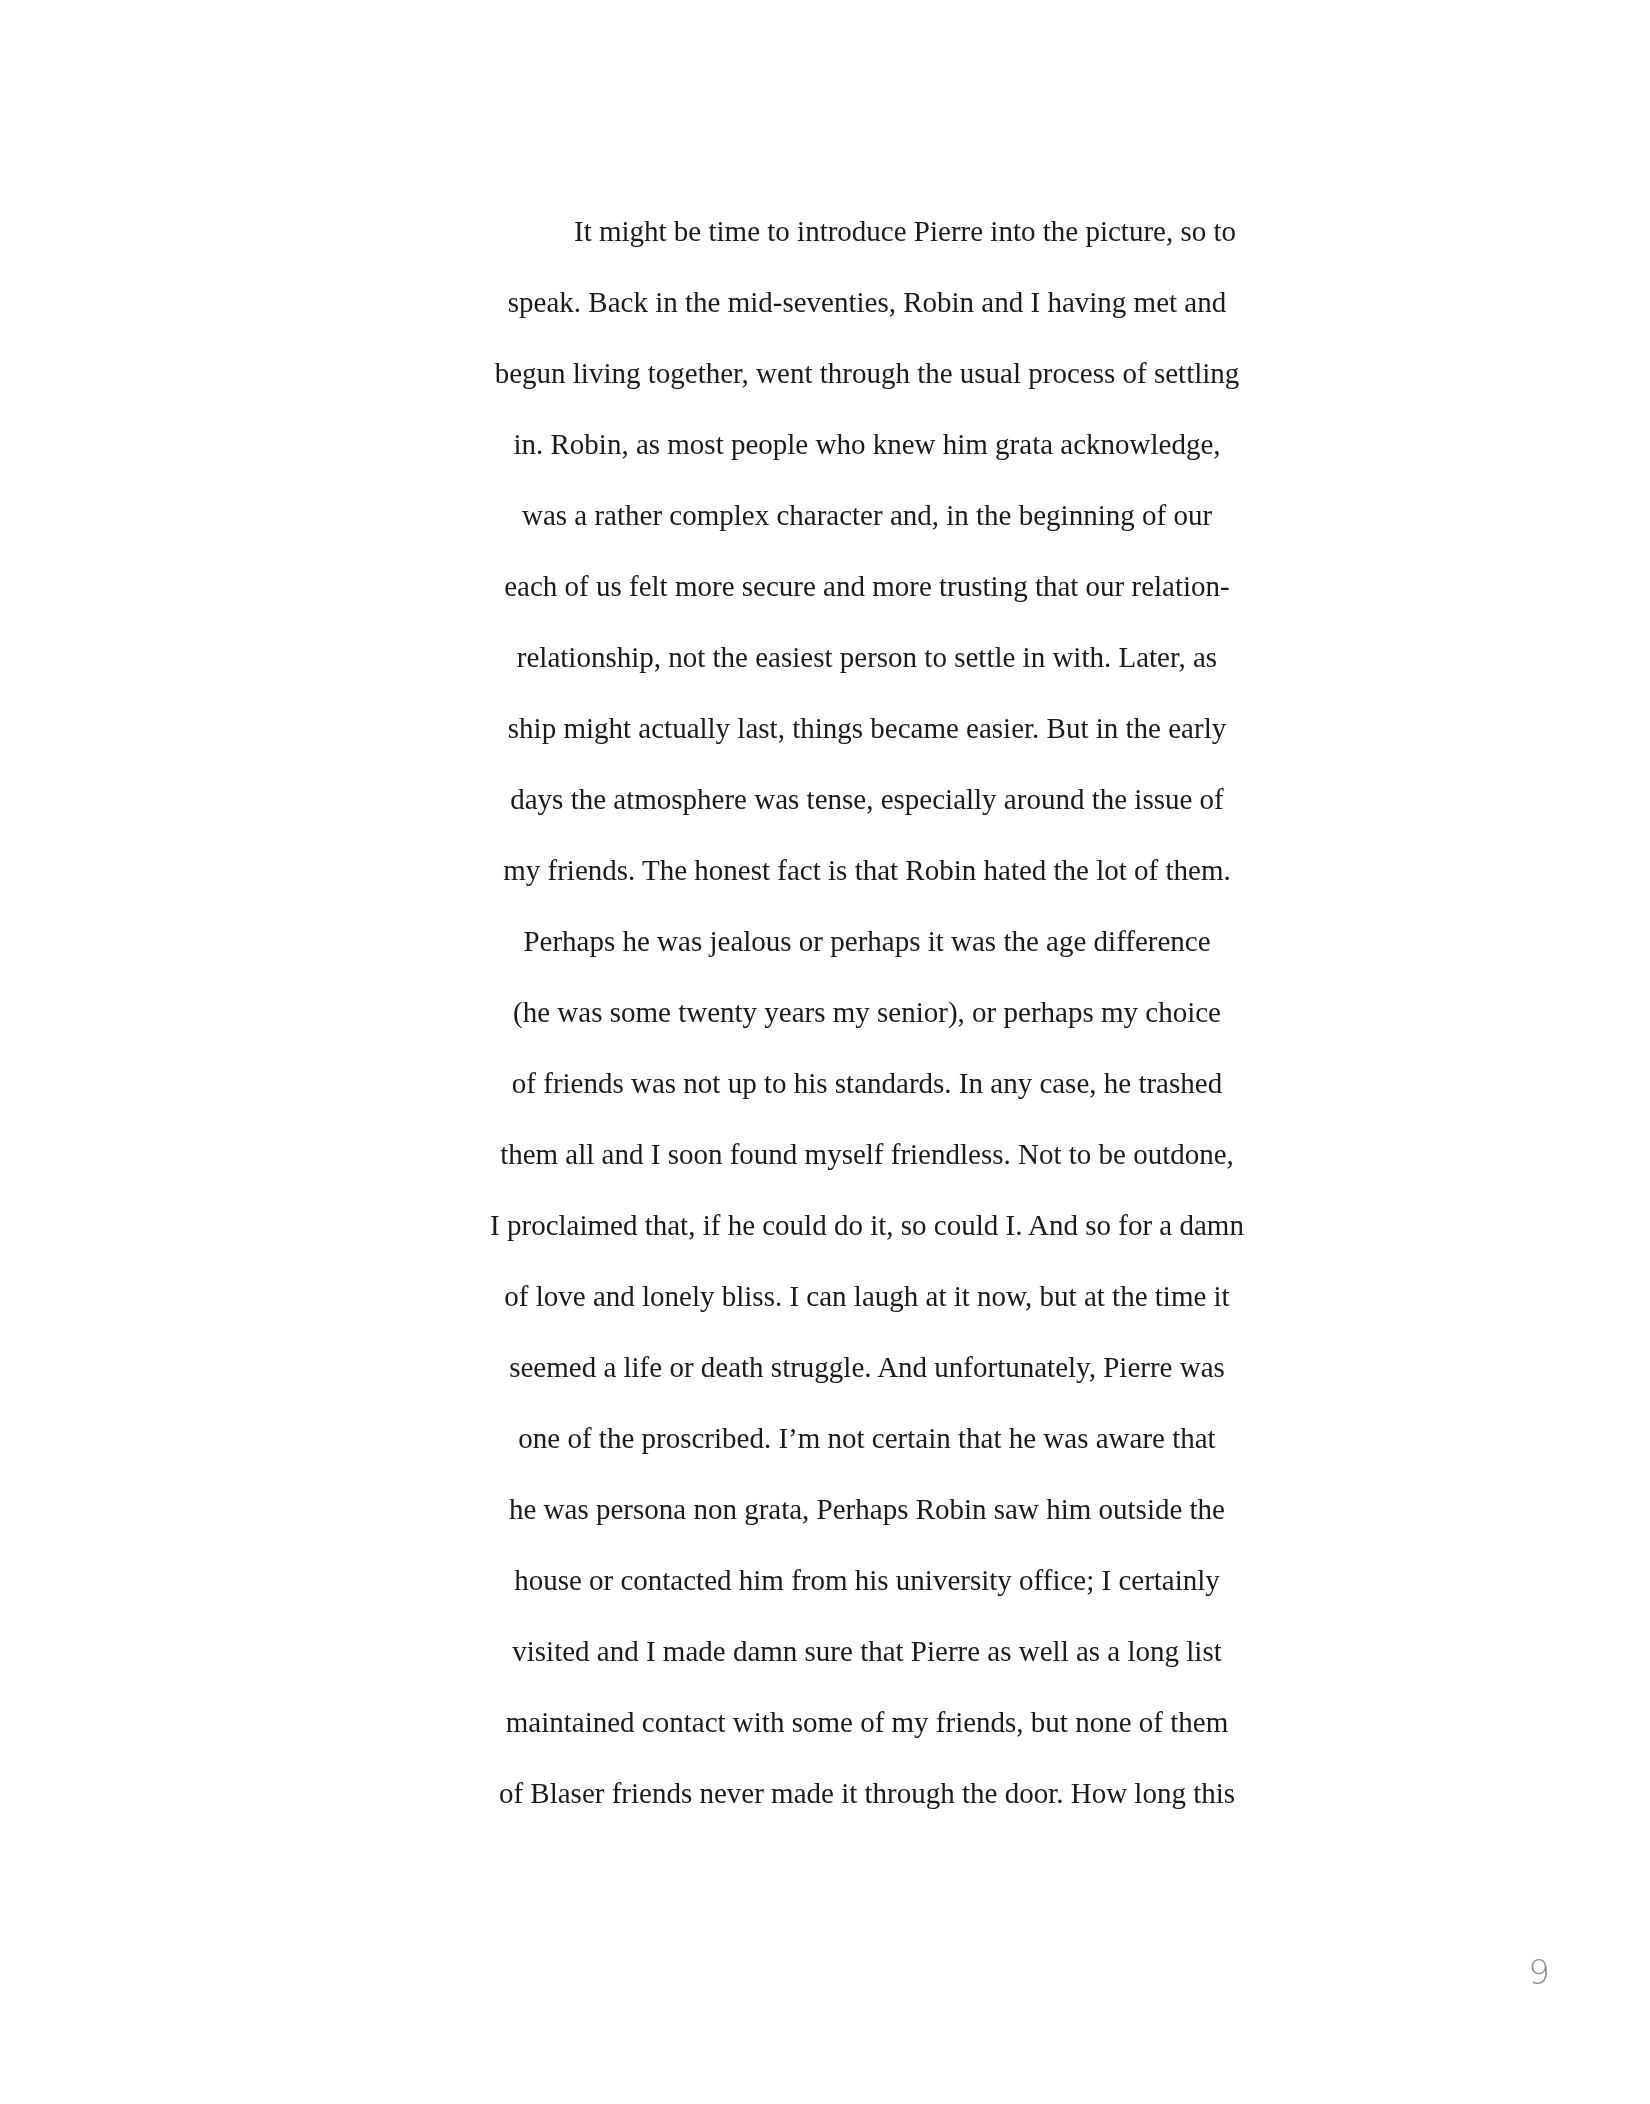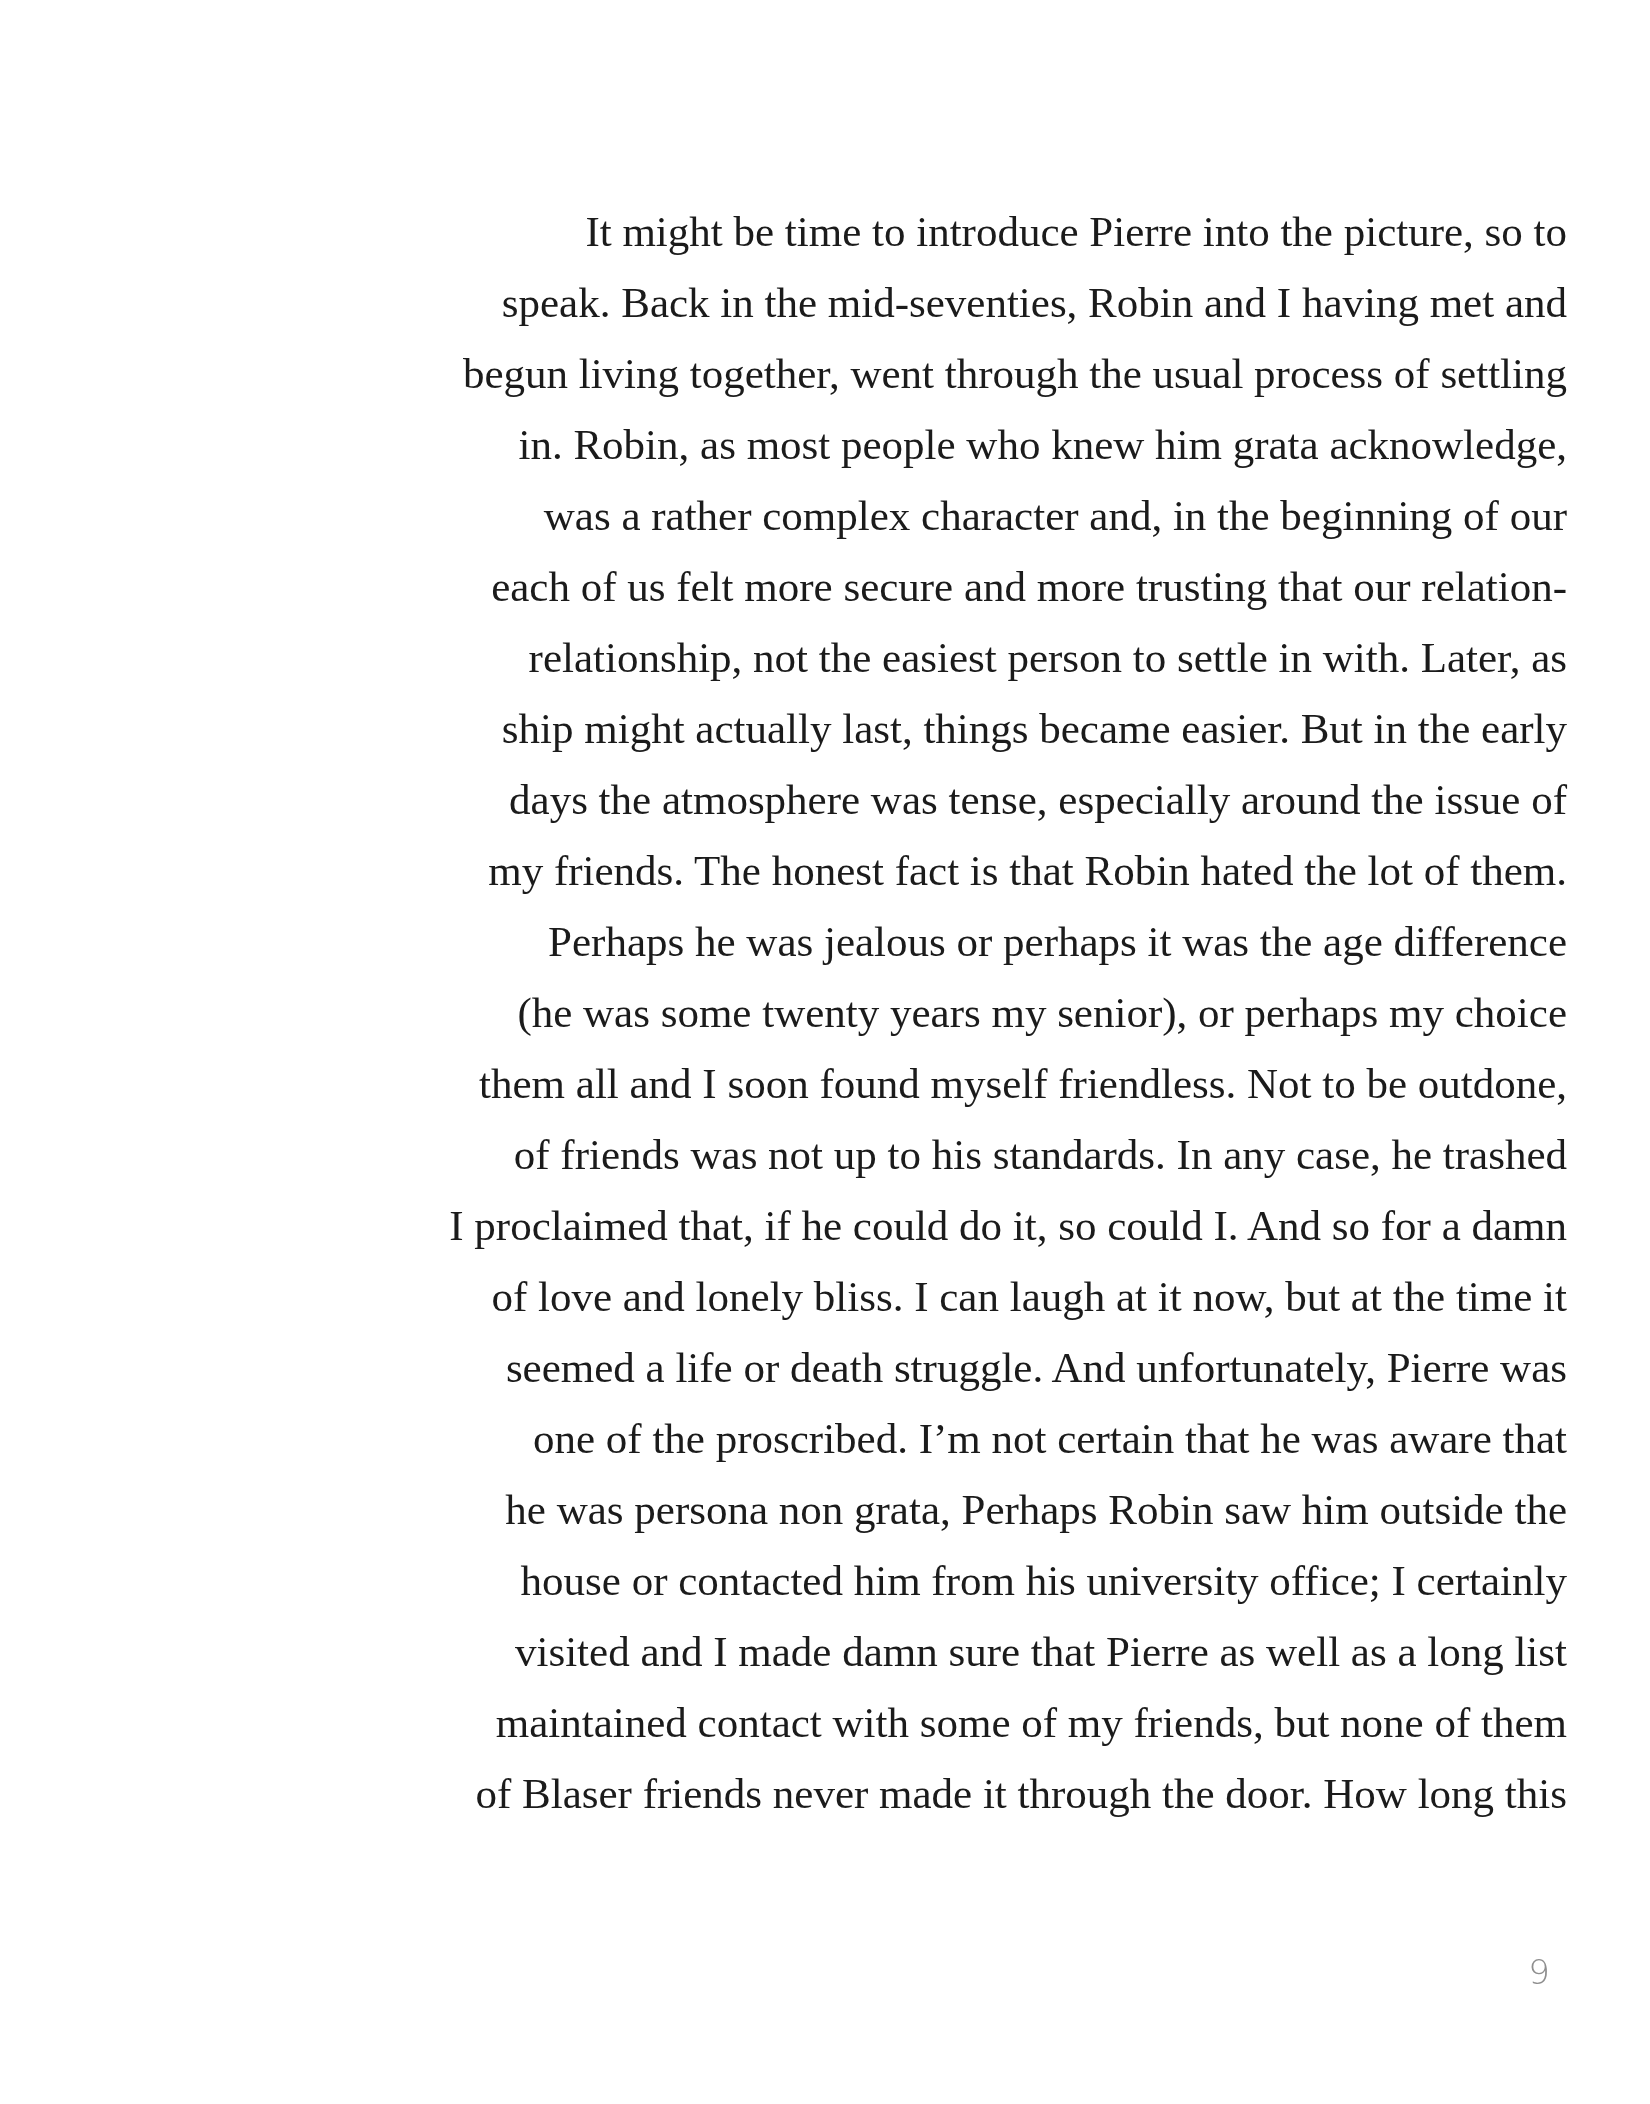--- a/index.html
+++ b/index.html
@@ -13,24 +13,24 @@
     height: 2104px;
     background: #ffffff;
     overflow: hidden;
     font-family: "Liberation Serif", serif;
   }
   .body-text {
     position: absolute;
     left: 167px;
     top: 196px;
     width: 1400px;
-    font-size: 43px;
+    font-size: 29px;
     line-height: 71px;
     color: #1b1b1b;
-    text-align: right;
+    text-align: center;
     font-weight: 400;
   }
   .body-text .line {
     white-space: nowrap;
   }
   .body-text .line.first {
     text-indent: 76px;
   }
   .page-number {
     position: absolute;
@@ -53,22 +53,22 @@
       <div class="line">begun living together, went through the usual process of settling</div>
       <div class="line">in. Robin, as most people who knew him grata acknowledge,</div>
       <div class="line">was a rather complex character and, in the beginning of our</div>
       <div class="line">each of us felt more secure and more trusting that our relation-</div>
       <div class="line">relationship, not the easiest person to settle in with. Later, as</div>
       <div class="line">ship might actually last, things became easier. But in the early</div>
       <div class="line">days the atmosphere was tense, especially around the issue of</div>
       <div class="line">my friends. The honest fact is that Robin hated the lot of them.</div>
       <div class="line">Perhaps he was jealous or perhaps it was the age difference</div>
       <div class="line">(he was some twenty years my senior), or perhaps my choice</div>
+      <div class="line">of friends was not up to his standards. In any case, he trashed</div>
       <div class="line">them all and I soon found myself friendless. Not to be outdone,</div>
-      <div class="line">of friends was not up to his standards. In any case, he trashed</div>
       <div class="line">I proclaimed that, if he could do it, so could I. And so for a damn</div>
       <div class="line">of love and lonely bliss. I can laugh at it now, but at the time it</div>
       <div class="line">seemed a life or death struggle. And unfortunately, Pierre was</div>
       <div class="line">one of the proscribed. I’m not certain that he was aware that</div>
       <div class="line">he was persona non grata, Perhaps Robin saw him outside the</div>
       <div class="line">house or contacted him from his university office; I certainly</div>
       <div class="line">visited and I made damn sure that Pierre as well as a long list</div>
       <div class="line">maintained contact with some of my friends, but none of them</div>
       <div class="line">of Blaser friends never made it through the door. How long this</div>
     </div>

